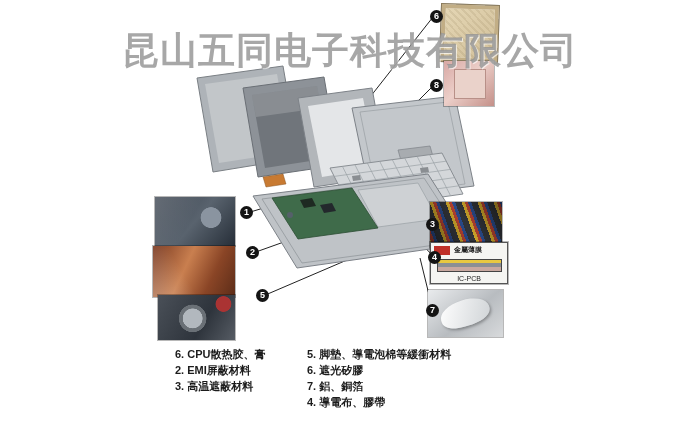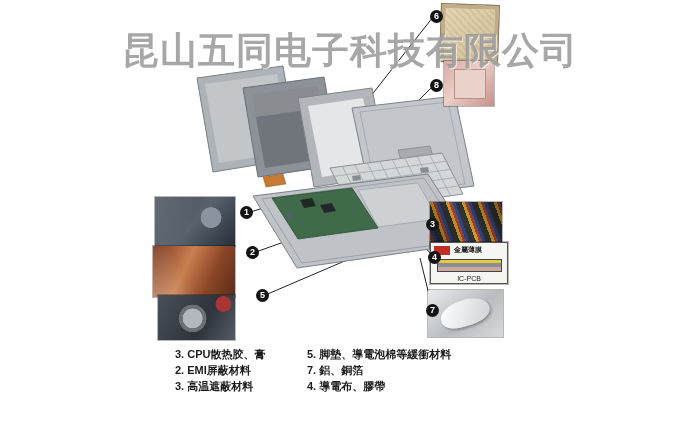--- a/index.html
+++ b/index.html
@@ -163,24 +163,25 @@
     <div class="lab-top">金屬薄膜</div>
     <div class="band"></div>
     <div class="lab-bot">IC-PCB</div>
   </div>
   <div class="inset inset-7">
     <div class="foil"></div>
   </div>
 
   <div class="legend">
     <div class="col col1">
-      <div class="item">3. CPU散热胶、膏</div>
+      <div class="item">6. CPU散热胶、膏</div>
       <div class="item">2. EMI屏蔽材料</div>
       <div class="item">3. 高温遮蔽材料</div>
     </div>
     <div class="col col2">
       <div class="item">5. 脚墊、導電泡棉等緩衝材料</div>
+      <div class="item">6. 遮光矽膠</div>
       <div class="item">7. 鋁、銅箔</div>
       <div class="item">4. 導電布、膠帶</div>
     </div>
   </div>
 
 </div>
 
 </body></html>

